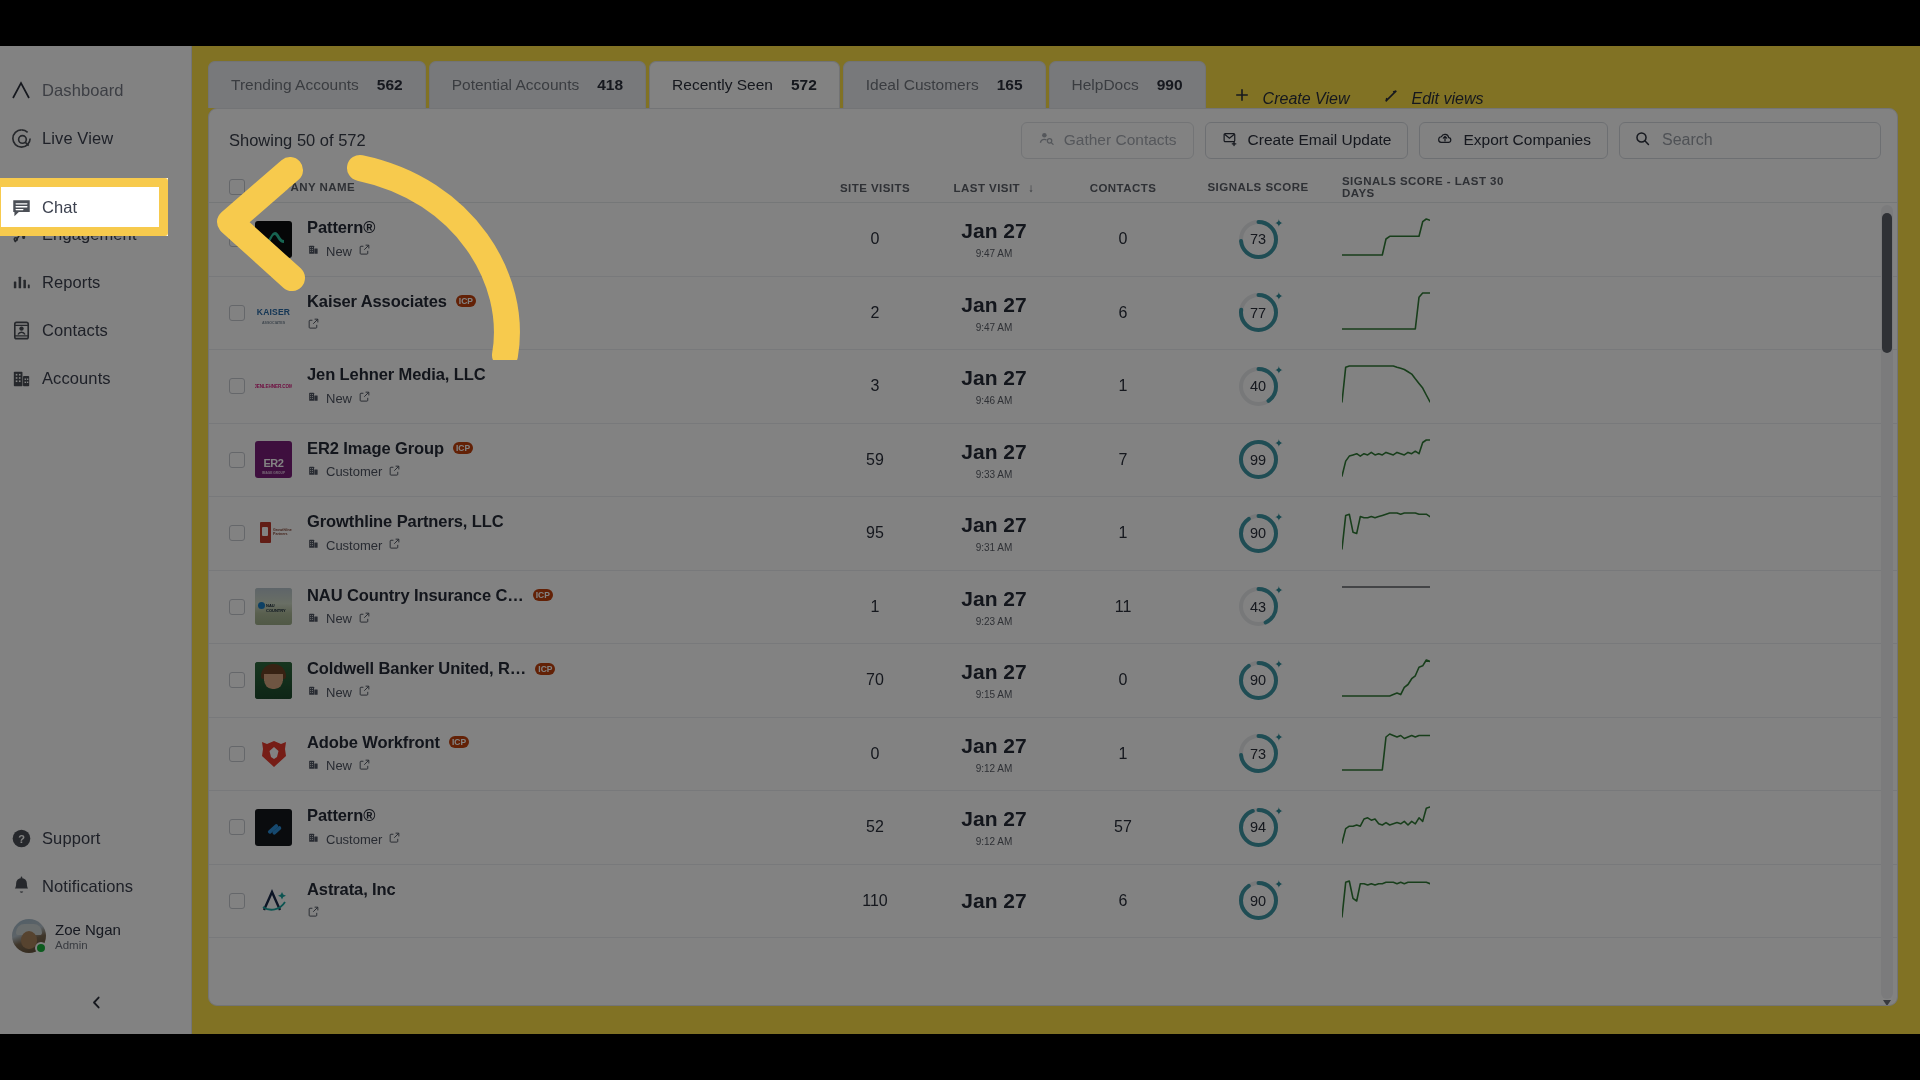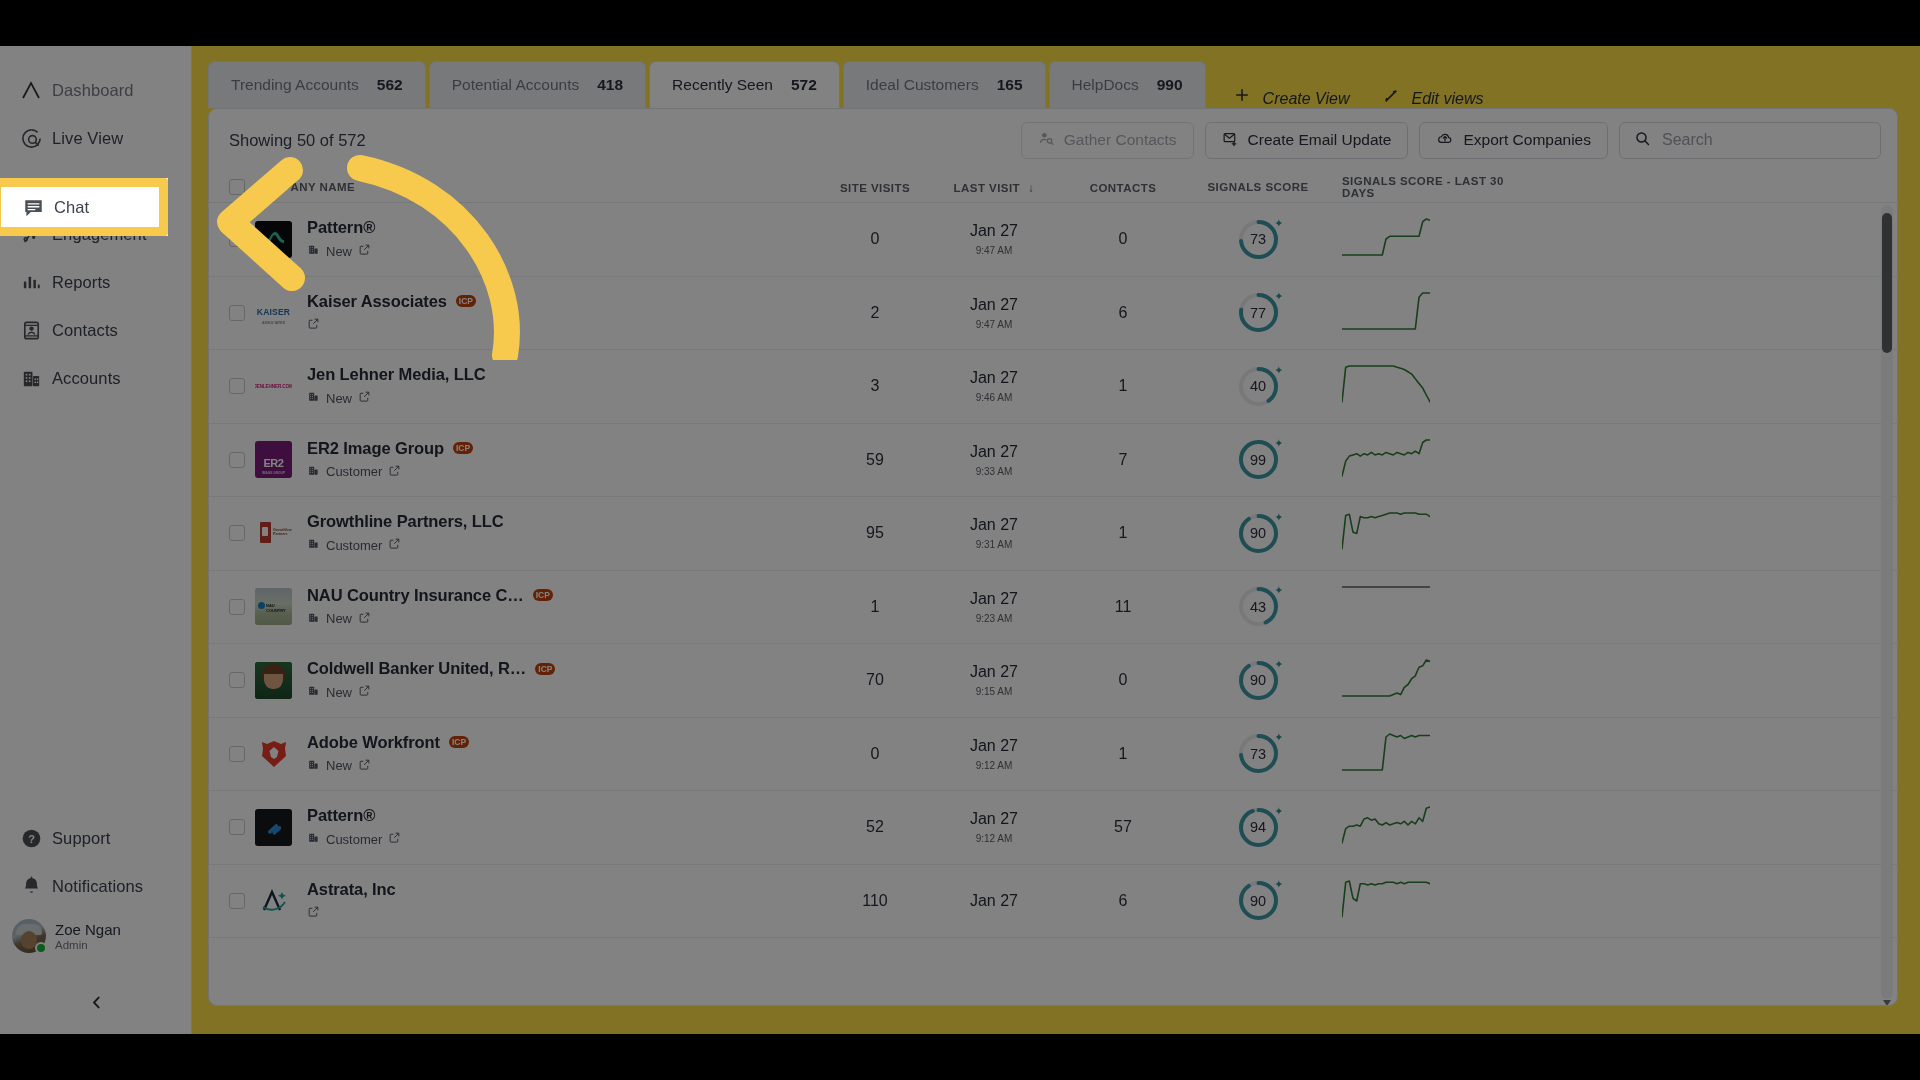--- a/index.html
+++ b/index.html
@@ -16,21 +16,21 @@
 
   
   #app { position:absolute; left:0; top:46px; width:1920px; height:988px; background:#fff; overflow:hidden; }
 
   
   #scrim { position:absolute; left:0; top:46px; width:1920px; height:988px; background:rgba(0,0,0,.49); z-index:40; pointer-events:none; }
 
   
   #sidebar { position:absolute; left:0; top:0; width:192px; height:988px; background:#fff; border-right:1px solid #e4e6ea; }
   .nav-top { padding-top:20px; }
-  .nav-item { display:flex; align-items:center; height:48px; padding-left:10px; cursor:pointer; }
+  .nav-item { display:flex; align-items:center; height:48px; cursor:pointer; }
   .nav-ico { width:42px; min-width:42px; display:flex; align-items:center; justify-content:center; color:#4b4f56; }
   .nav-lbl { font-size:16.5px; color:#3d4250; letter-spacing:.1px; }
   .nav-item.logo .nav-lbl { color:#777b85; }
 
   .nav-bottom { position:absolute; left:0; bottom:72px; width:192px; }
   .avatar-wrap { position:relative; width:34px; height:34px; }
   .avatar { width:34px; height:34px; border-radius:50%; overflow:hidden;
             background:linear-gradient(160deg,#9fb7c9 0%,#b6c3cc 40%,#7d6a52 60%,#5e4b36 100%); }
   .avatar .face { position:absolute; left:9px; top:12px; width:16px; height:18px; border-radius:50% 50% 46% 46%; background:#a9835c; }
   .avatar .hat { position:absolute; left:4px; top:5px; width:26px; height:11px; border-radius:13px 13px 4px 4px; background:#cfd6d6; }
@@ -90,33 +90,33 @@
 
   .logo-box { width:37px; height:37px; min-width:37px; border-radius:3px; overflow:hidden; display:flex;
               align-items:center; justify-content:center; font-size:9px; font-weight:bold; color:#fff; position:relative; }
   .name-wrap { margin-left:15px; }
   .cname-line { display:flex; align-items:center; gap:9px; }
   .cname { font-size:16.5px; font-weight:bold; color:#262b38; letter-spacing:-.1px; white-space:nowrap; }
   .icp { background:#c2410c; color:#fff; font-size:8.5px; font-weight:bold; border-radius:6px; padding:2px 3px 1px; line-height:9px; }
   .sub-line { display:flex; align-items:center; gap:6px; margin-top:5px; }
   .sub-lbl { font-size:13px; color:#4f5562; }
   .cellnum { font-size:16px; color:#2b303c; }
-  .lv-date { font-size:16px; font-weight:normal; color:#262b38; }
+  .lv-date { font-size:21px; font-weight:bold; color:#262b38; }
   .lv-time { font-size:10px; color:#5c6069; margin-top:5px; }
 
   .ring { position:relative; width:41px; height:41px; }
   .ring .num { position:absolute; inset:0; display:flex; align-items:center; justify-content:center;
                font-size:14.5px; color:#2b303c; }
   .ring .sp { position:absolute; right:-5px; top:-1px; color:#2f8f9d; font-size:11px; line-height:11px; }
 
   
   #hl-box { position:absolute; left:-8px; top:178px; width:176px; height:58px; border:9px solid #F7CA4D;
             background:transparent; border-radius:3px; z-index:50; }
   #hl-inner { position:absolute; left:0; top:178px; width:168px; height:58px; background:#fff; z-index:49; }
-  #hl-chat { position:absolute; left:12px; top:178px; width:168px; height:58px; z-index:51; display:flex; align-items:center; }
+  #hl-chat { position:absolute; left:0; top:178px; width:168px; height:58px; z-index:51; display:flex; align-items:center; }
 
   #arrow { position:absolute; left:200px; top:130px; z-index:55; }
 </style>
 </head>
 <body>
 
 <div id="stage">
 
   <div id="app">
 

